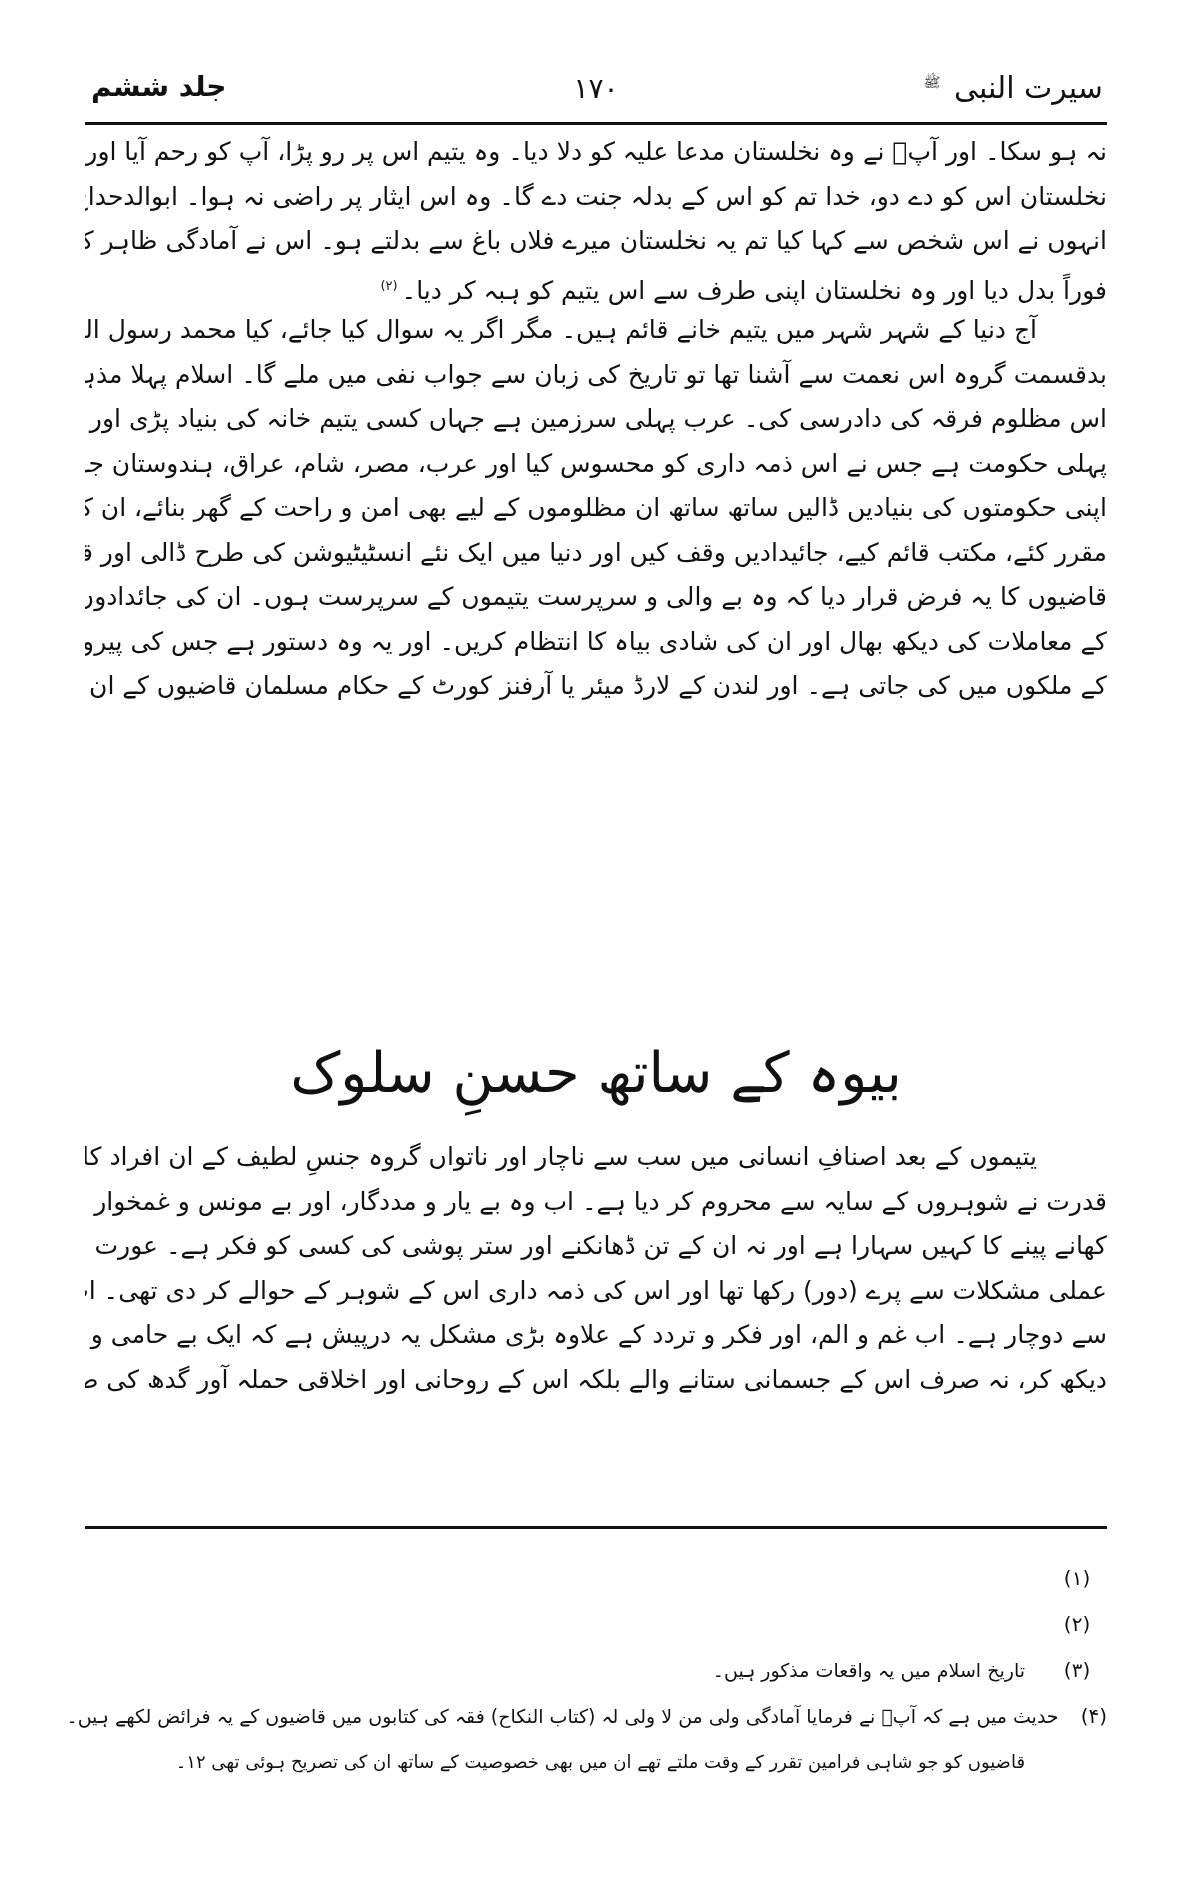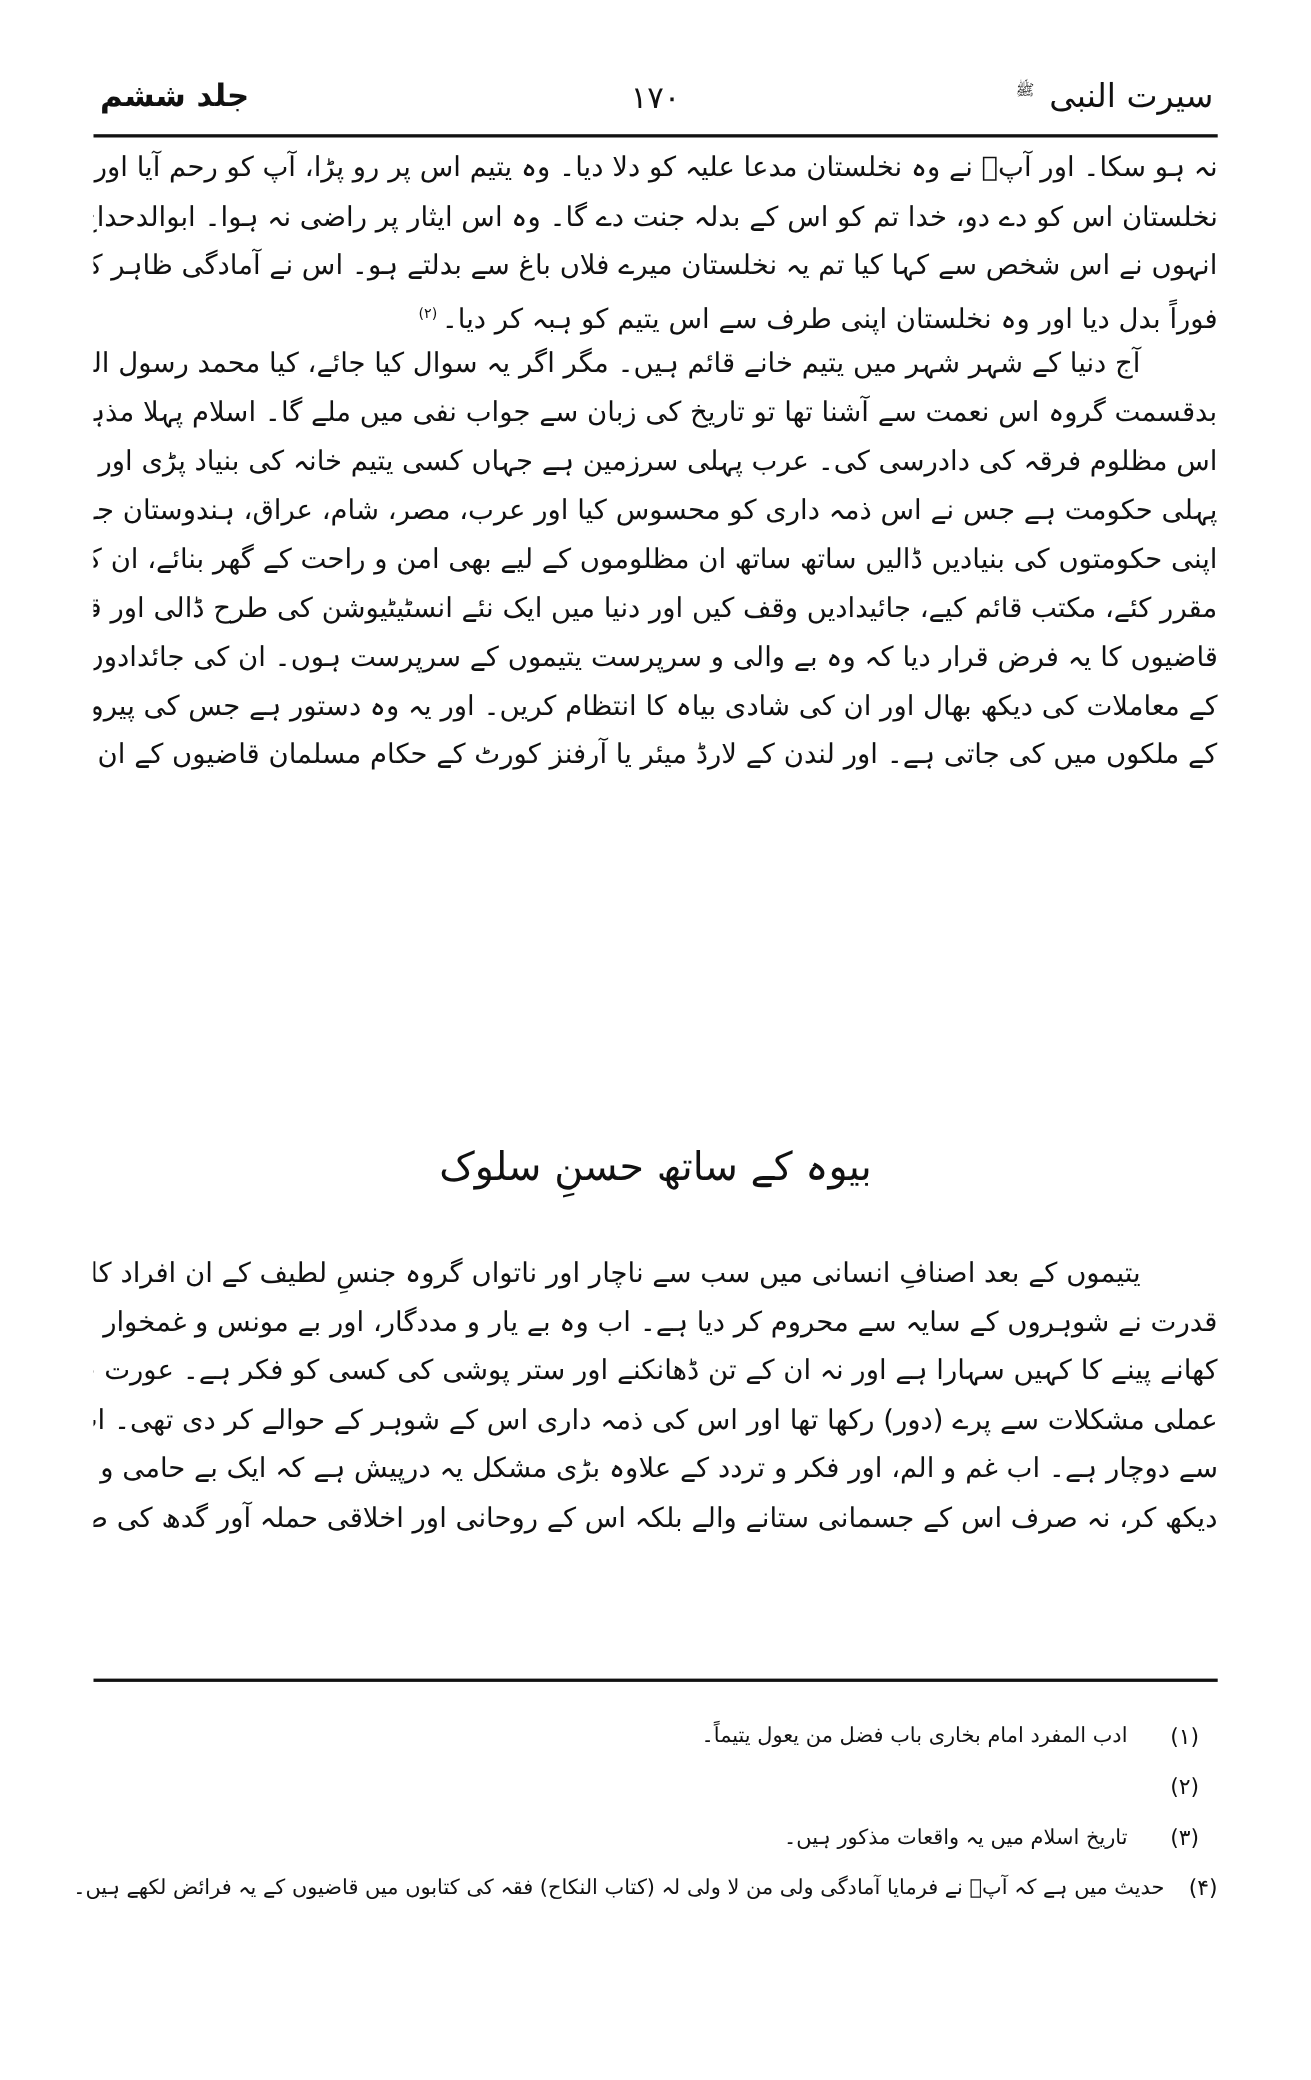--- a/index.html
+++ b/index.html
@@ -22,21 +22,21 @@
     height: 44.5px; line-height: 44.5px; font-size: 25px; white-space: nowrap;
     text-align: justify; text-align-last: justify;
     overflow: hidden;
   }
   .line.last { text-align-last: right; }
   .line.indent { padding-right: 70px; }
   sup.fn { font-size: 13px; vertical-align: super; margin: 0 4px; direction: ltr; unicode-bidi: isolate; }
 
   .heading {
     position: absolute; top: 1040px; left: 0; width: 1022px; text-align: center;
-    font-size: 36px; font-family: "DejaVu Serif", serif;
+    font-size: 56px; font-family: "DejaVu Serif", serif;
   }
   .body-text-2 { position: absolute; top: 1135px; left: 0; width: 1022px; }
 
   .rule-bottom { position: absolute; top: 1526px; left: 0; width: 1022px; height: 3px; background: #111; }
 
   .footnotes { position: absolute; top: 1555px; left: 0; width: 1022px; }
   .fn-row { height: 46px; line-height: 46px; font-size: 19px; white-space: nowrap; display: flex; }
   .fn-row .num { width: 60px; text-align: center; font-size: 20px; }
   .fn-row .txt { padding-right: 22px; }
   .fn-row.cont .txt { padding-right: 82px; font-size: 18px; }
@@ -81,28 +81,30 @@
     <div class="line"><span>عملی مشکلات سے پرے (دور) رکھا تھا اور اس کی ذمہ داری اس کے شوہر کے حوالے کر دی تھی۔ اب وہ ناچار ان</span></div>
     <div class="line"><span>سے دوچار ہے۔ اب غم و الم، اور فکر و تردد کے علاوہ بڑی مشکل یہ درپیش ہے کہ ایک بے حامی و بے محافظ عورت کو</span></div>
     <div class="line"><span>دیکھ کر، نہ صرف اس کے جسمانی ستانے والے بلکہ اس کے روحانی اور اخلاقی حملہ آور گدھ کی طرح اس کے پس و</span></div>
   </div>
 
   <div class="rule-bottom"></div>
 
   <div class="footnotes">
     <div class="fn-row">
       <span class="num">(۱)</span>
-      <span class="txt">ادب المفرد امام بخاری باب فضل من یعول یتیماً۔</span>
     </div>
     <div class="fn-row">
       <span class="num">(۲)</span>
     </div>
     <div class="fn-row">
       <span class="num">(۳)</span>
       <span class="txt">تاریخ اسلام میں یہ واقعات مذکور ہیں۔</span>
     </div>
     <div class="fn-row">
       <span class="num">(۴)</span>
       <span class="txt">حدیث میں ہے کہ آپؐ نے فرمایا آمادگی ولی من لا ولی لہ (کتاب النکاح) فقہ کی کتابوں میں قاضیوں کے یہ فرائض لکھے ہیں۔</span>
     </div>
+    <div class="fn-row cont">
+      <span class="txt">قاضیوں کو جو شاہی فرامین تقرر کے وقت ملتے تھے ان میں بھی خصوصیت کے ساتھ ان کی تصریح ہوئی تھی ۱۲۔</span>
+    </div>
   </div>
 
 </div>
 
 </body></html>

